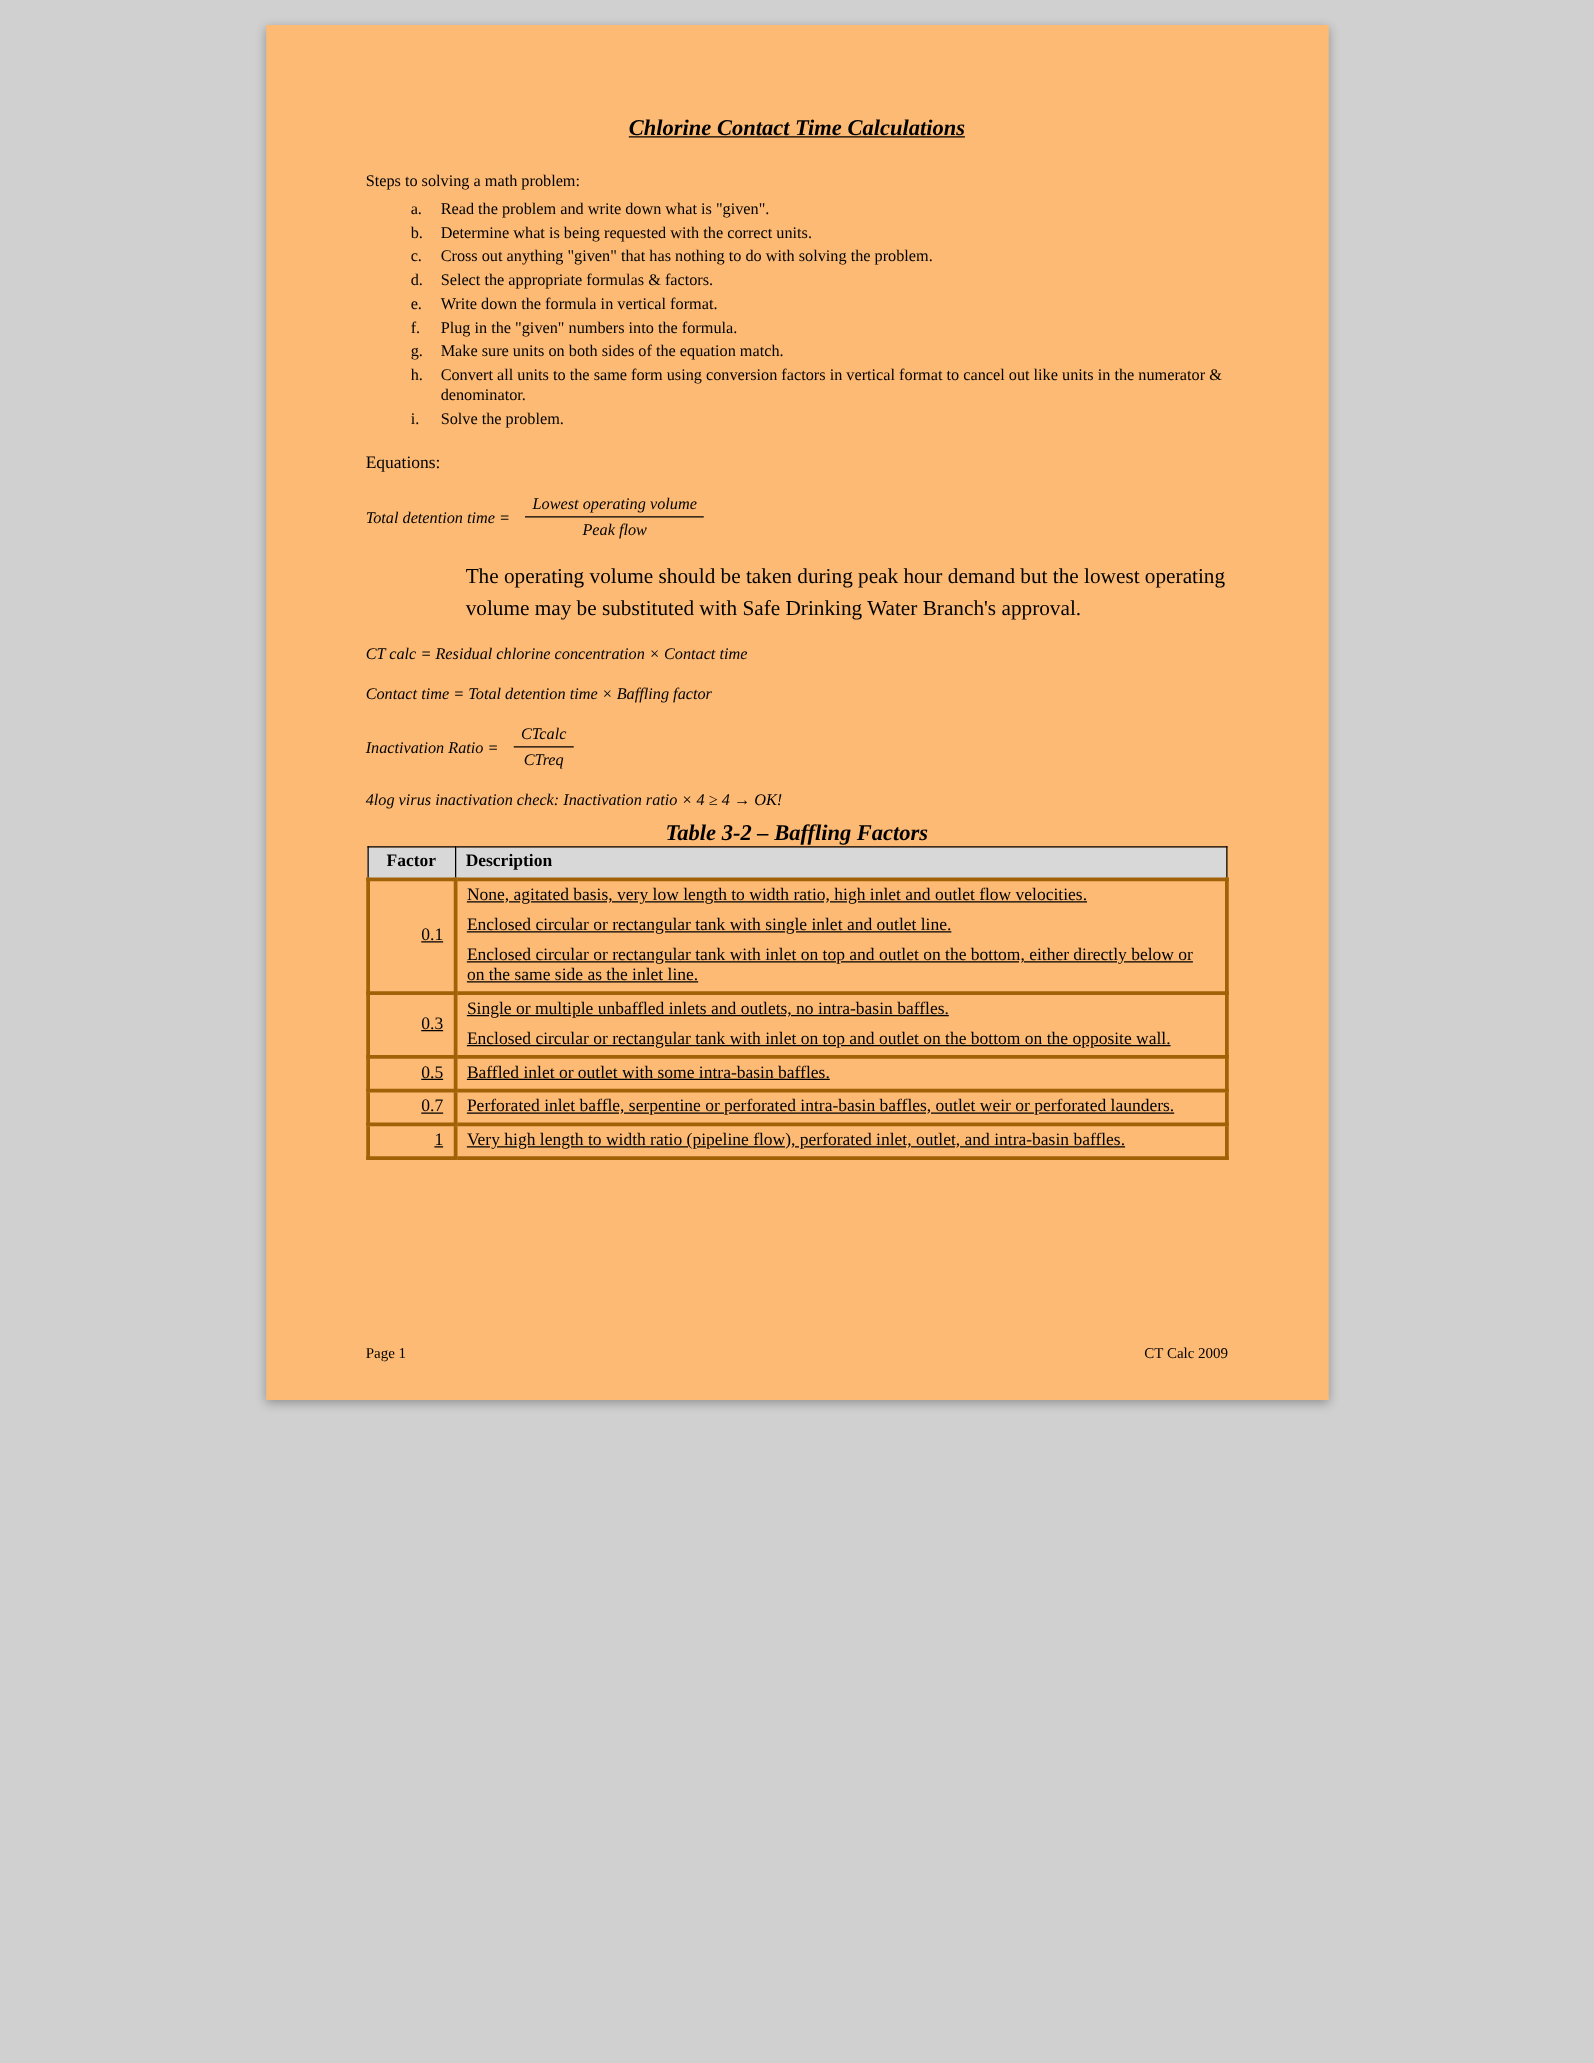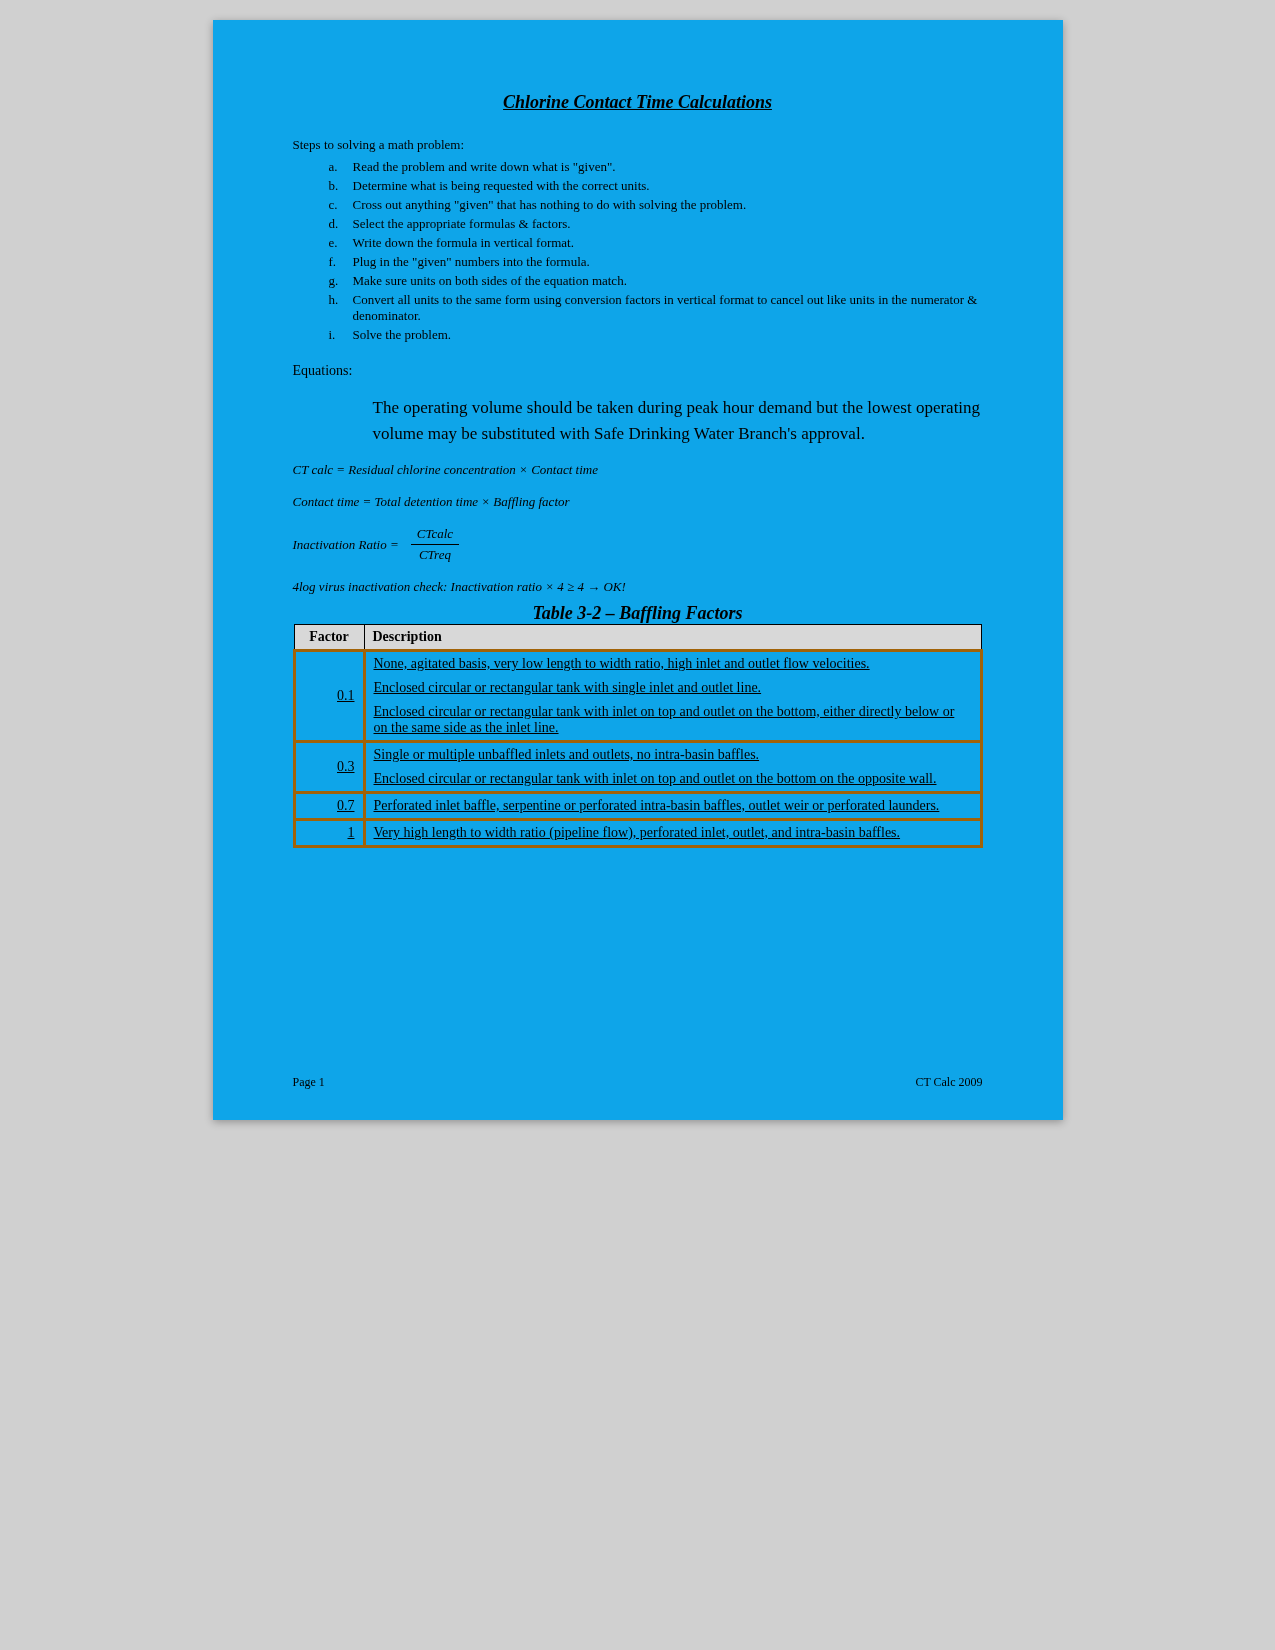--- a/index.html
+++ b/index.html
@@ -13,21 +13,21 @@
       display: flex;
       justify-content: center;
       align-items: flex-start;
       padding: 20px;
       font-family: 'Times New Roman', Times, serif;
     }
 
     .page {
       width: 850px;
       min-height: 1100px;
-      background: #0ea5e9;
+      background: #fdba74;
       padding: 72px 80px 60px 80px;
       position: relative;
       box-shadow: 0 2px 8px rgba(0,0,0,0.3);
     }
 
     .page-title {
       text-align: center;
       font-size: 18px;
       font-weight: bold;
       text-decoration: underline;
@@ -205,20 +205,27 @@
       <span>Convert all units to the same form using conversion factors in vertical format to cancel out like units in the numerator &amp; denominator.</span>
     </li>
     <li>
       <span class="step-label">i.</span>
       <span>Solve the problem.</span>
     </li>
   </ol>
 
   <div class="equations-label">Equations:</div>
 
+  <div class="equation-inline">
+    <span>Total detention time =</span>
+    <span class="fraction">
+      <span class="numerator">Lowest operating volume</span>
+      <span class="denominator">Peak flow</span>
+    </span>
+  </div>
 
   <div class="note-block">The operating volume should be taken during peak hour demand but the lowest operating volume may be substituted with Safe Drinking Water Branch's approval.</div>
 
   <div class="equation-block">CT calc = Residual chlorine concentration × Contact time</div>
 
   <div class="equation-block">Contact time = Total detention time × Baffling factor</div>
 
   <div class="equation-inline">
     <span>Inactivation Ratio =</span>
     <span class="fraction">
@@ -248,20 +255,26 @@
           </td>
         </tr>
         <tr>
           <td class="factor-cell">0.3</td>
           <td>
             <p style="margin-bottom: 8px;">Single or multiple unbaffled inlets and outlets, no intra-basin baffles.</p>
             <p>Enclosed circular or rectangular tank with inlet on top and outlet on the bottom on the opposite wall.</p>
           </td>
         </tr>
         <tr>
+          <td class="factor-cell">0.5</td>
+          <td>
+            <p>Baffled inlet or outlet with some intra-basin baffles.</p>
+          </td>
+        </tr>
+        <tr>
           <td class="factor-cell">0.7</td>
           <td>
             <p>Perforated inlet baffle, serpentine or perforated intra-basin baffles, outlet weir or perforated launders.</p>
           </td>
         </tr>
         <tr>
           <td class="factor-cell">1</td>
           <td>
             <p>Very high length to width ratio (pipeline flow), perforated inlet, outlet, and intra-basin baffles.</p>
           </td>

